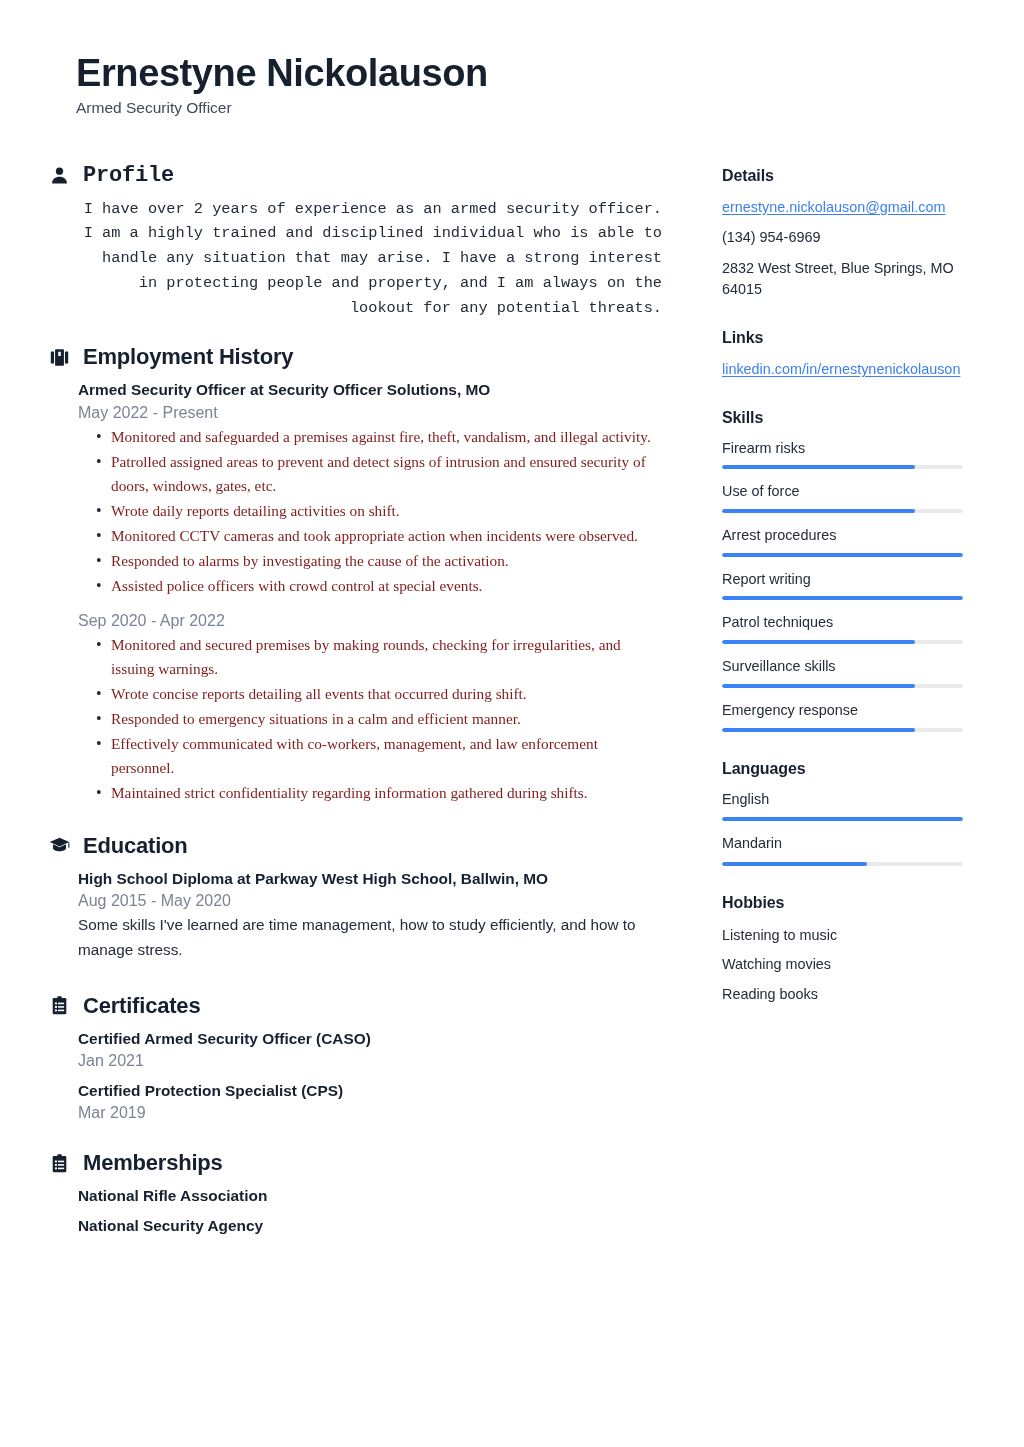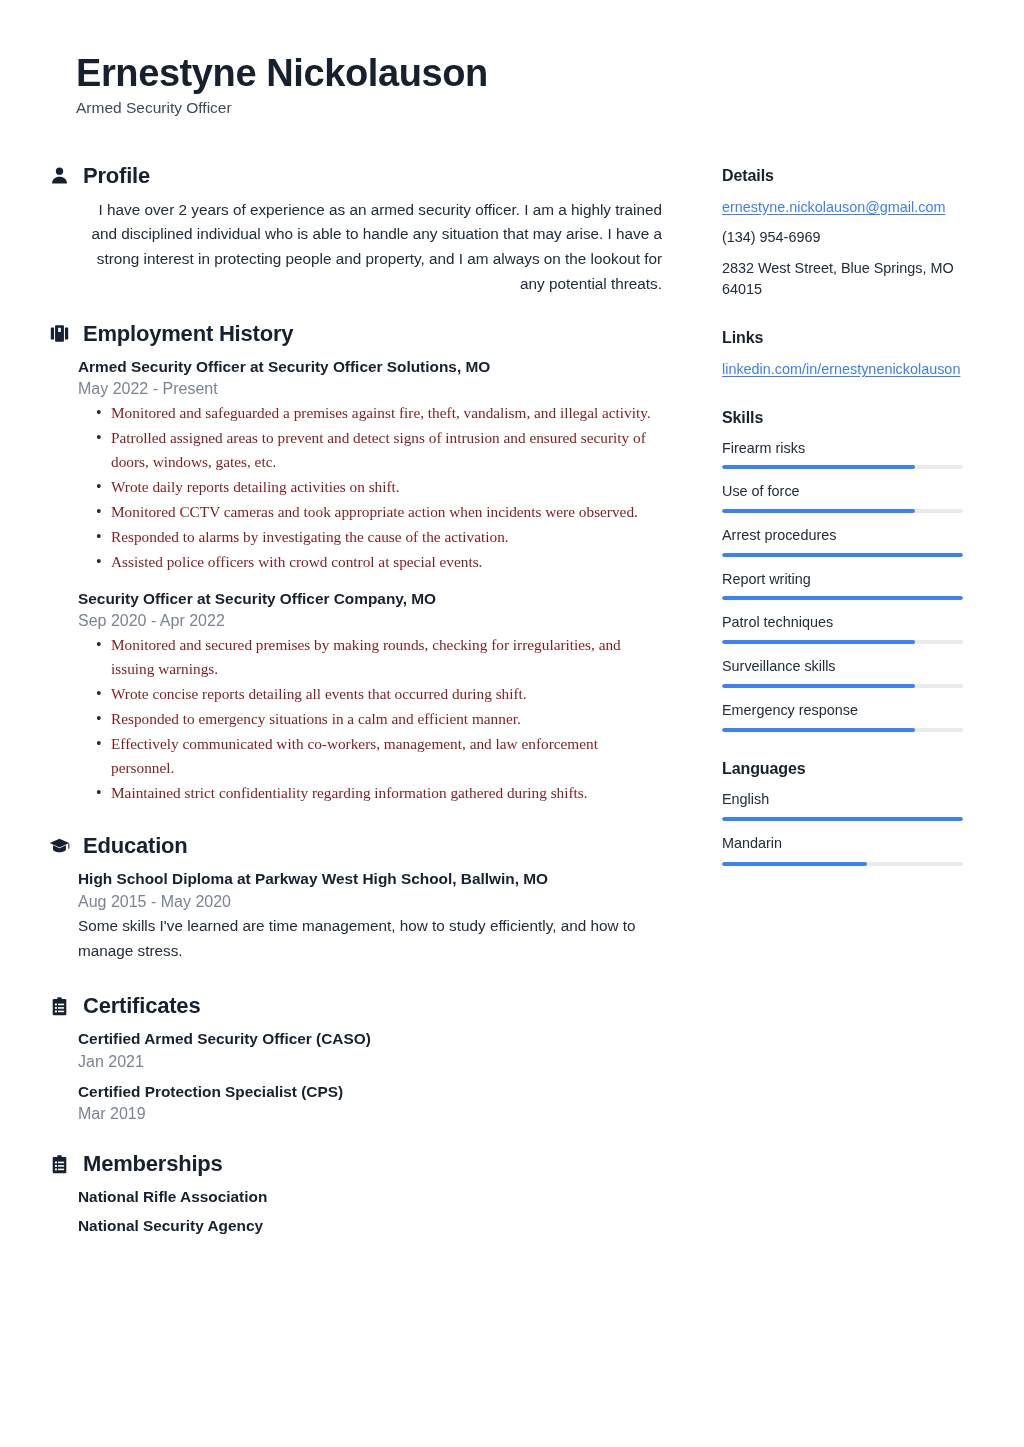--- a/index.html
+++ b/index.html
@@ -140,21 +140,21 @@
   ul.bullets li::before {
     content: "\2022";
     position: absolute;
     left: 18px;
     top: -1px;
     font-size: 16px;
     color: #222c3a;
   }
 
   
-  .section.profile    { margin-bottom: 24px; }
+  .section.profile    { margin-bottom: 24px; font-family: Liberation Mono, monospace; }
   .section.employment { margin-bottom: 28px; }
   .section.education  { margin-bottom: 30px; }
   .section.certs      { margin-bottom: 28px; }
   .section.memberships{ margin-bottom: 0; }
 
   .cert-entry { margin-bottom: 10px; }
   .cert-entry:last-child { margin-bottom: 0; }
 
   .member-entry {
     font-size: 15.4px;
@@ -285,21 +285,20 @@
               <li>Monitored and safeguarded a premises against fire, theft, vandalism, and illegal activity.</li>
               <li>Patrolled assigned areas to prevent and detect signs of intrusion and ensured security of doors, windows, gates, etc.</li>
               <li>Wrote daily reports detailing activities on shift.</li>
               <li>Monitored CCTV cameras and took appropriate action when incidents were observed.</li>
               <li>Responded to alarms by investigating the cause of the activation.</li>
               <li>Assisted police officers with crowd control at special events.</li>
             </ul>
           </div>
 
           <div class="entry">
-            <div class="entry-title">Security Officer at Security Officer Company, MO</div>
             <div class="entry-date">Sep 2020 - Apr 2022</div>
             <ul class="bullets">
               <li>Monitored and secured premises by making rounds, checking for irregularities, and issuing warnings.</li>
               <li>Wrote concise reports detailing all events that occurred during shift.</li>
               <li>Responded to emergency situations in a calm and efficient manner.</li>
               <li>Effectively communicated with co-workers, management, and law enforcement personnel.</li>
               <li>Maintained strict confidentiality regarding information gathered during shifts.</li>
             </ul>
           </div>
 
@@ -456,16 +455,22 @@
         </div>
 
         <div class="meter-row lang-row">
           <div class="meter-label">Mandarin</div>
           <div class="meter-track">
             <div class="meter-fill" style="width: 60%;"></div>
           </div>
         </div>
       </div>
 
+      <div class="side-section">
+        <div class="side-title">Hobbies</div>
+        <div class="hobby-item">Listening to music</div>
+        <div class="hobby-item">Watching movies</div>
+        <div class="hobby-item">Reading books</div>
+      </div>
 
     </div>
   </div>
 </div>
 
 </body></html>

